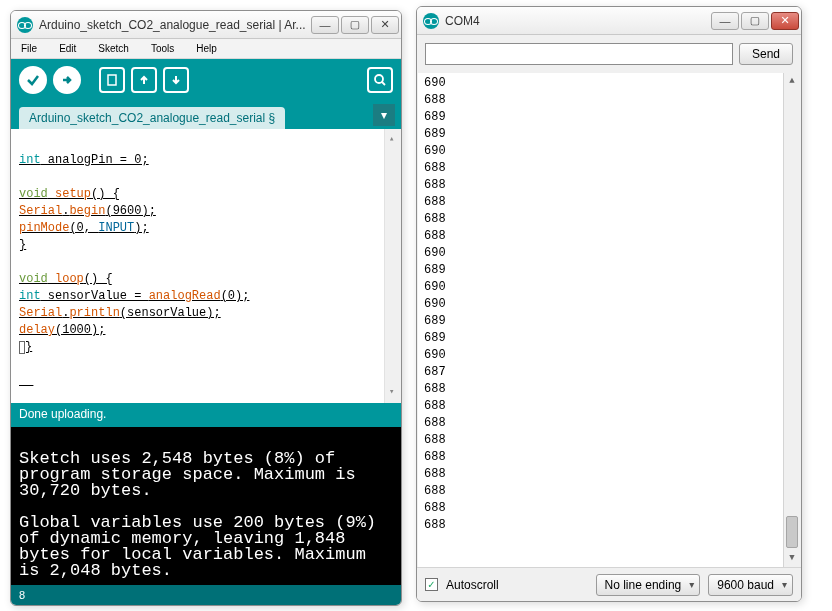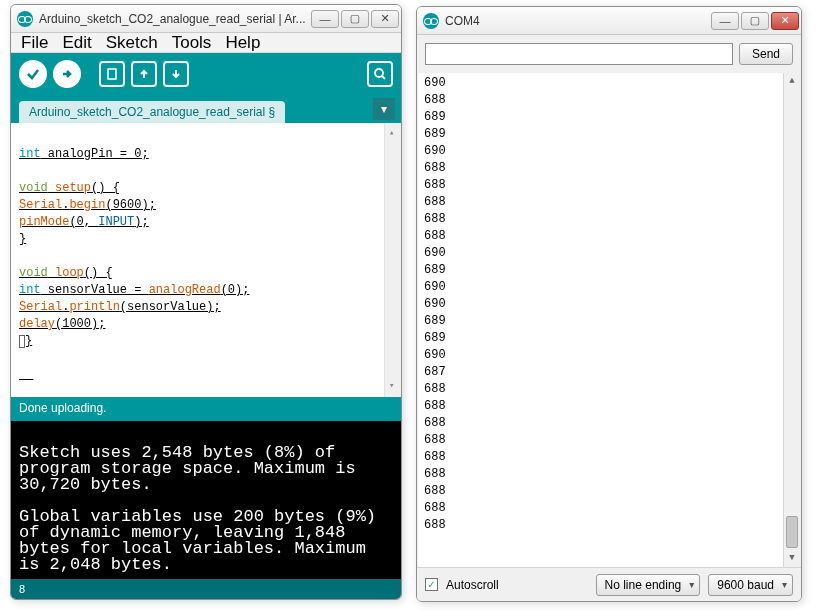--- a/index.html
+++ b/index.html
@@ -16,21 +16,21 @@
   position: absolute;
   background: #fff;
   border: 1px solid #8e8e8e;
   border-radius: 6px;
   box-shadow: 2px 2px 8px rgba(0,0,0,0.15);
   display: flex;
   flex-direction: column;
   overflow: hidden;
 }
 
-#ide { left: 10px; top: 4px; width: 392px; height: 596px; }
+#ide { left: 10px; top: 10px; width: 392px; height: 596px; }
 
 #serial { left: 416px; top: 6px; width: 386px; height: 596px; }
 
 .titlebar {
   height: 28px;
   display: flex;
   align-items: center;
   padding: 0 2px 0 6px;
   background: linear-gradient(#fdfdfd,#ebebeb);
   border-bottom: 1px solid #c8c8c8;
@@ -58,25 +58,25 @@
   background: linear-gradient(#f7f7f7,#e1e1e1);
   display: flex; align-items: center; justify-content: center;
   font-size: 11px; color: #444;
 }
 .win-btn.close-red { background: linear-gradient(#e78b82,#c94b3c); color: #fff; border-color: #8f3328; }
 
 .menubar {
   height: 20px;
   display: flex;
   align-items: center;
-  gap: 2px;
+  gap: 10px;
   padding: 0 4px;
   background: #f3f3f3;
   border-bottom: 1px solid #d9d9d9;
-  font-size: 17px;
+  font-size: 10px;
 }
 .menubar span { padding: 1px 6px; }
 
 .toolbar {
   height: 42px;
   background: #00979c;
   display: flex;
   align-items: center;
   padding: 0 8px;
   gap: 6px;

